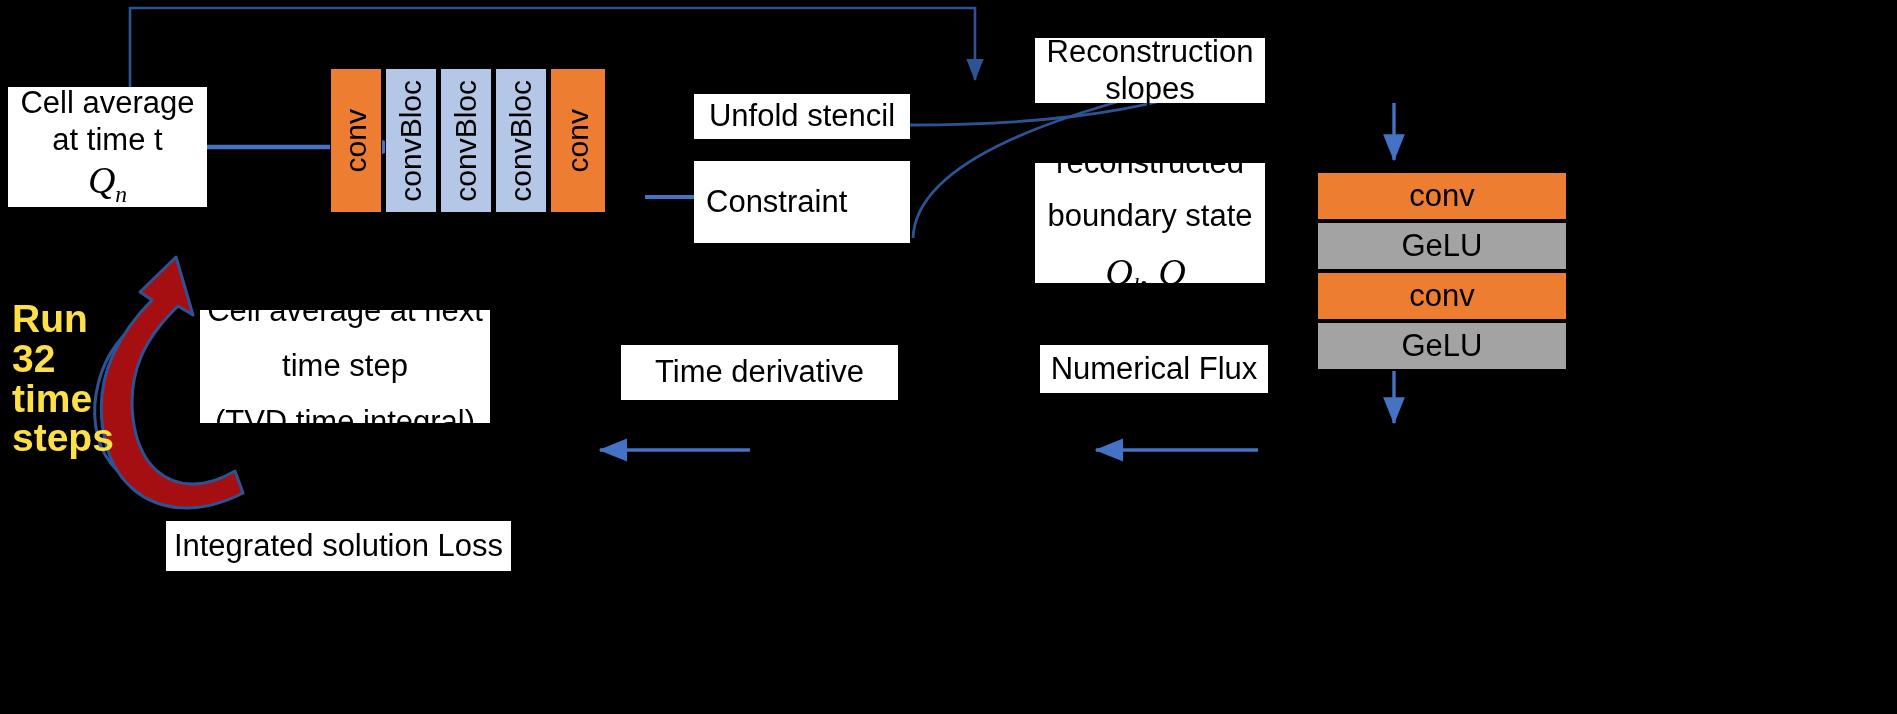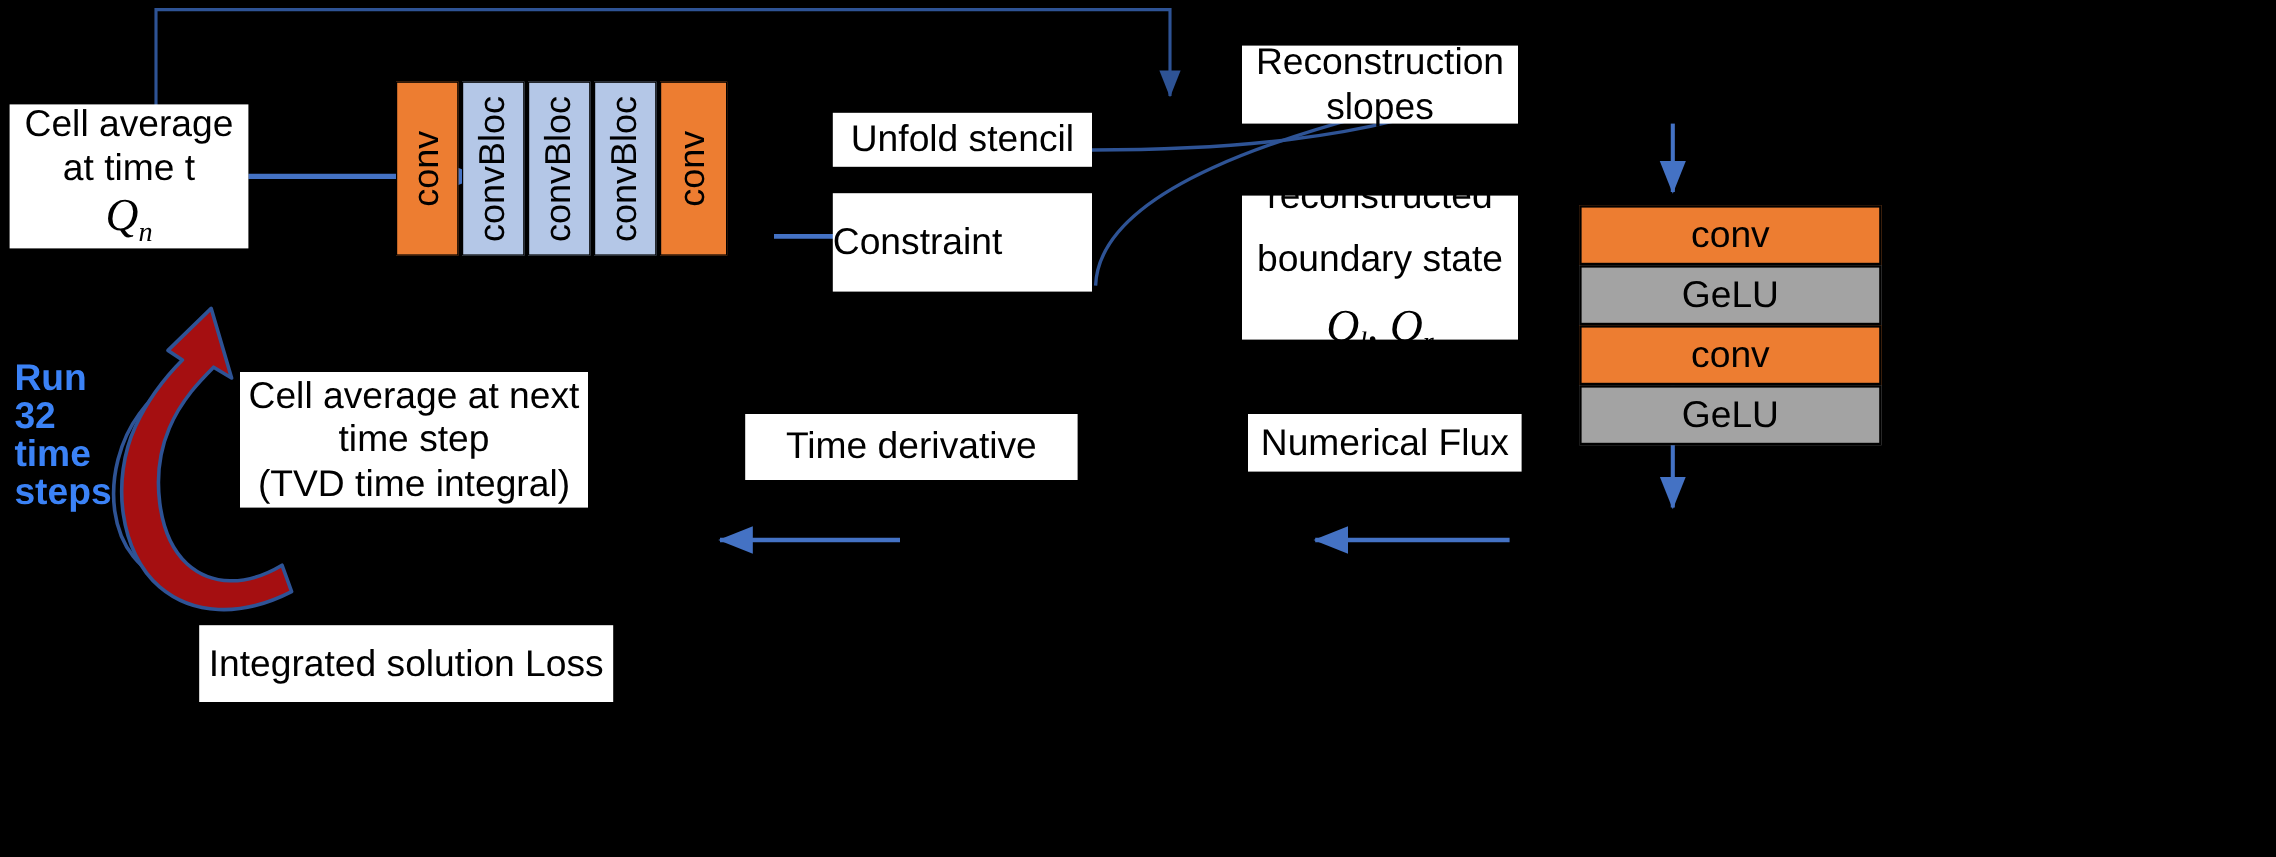--- a/index.html
+++ b/index.html
@@ -79,23 +79,23 @@
     width: 1897px;
     height: 714px;
     pointer-events: none;
   }
   
   #loop-label {
     position: absolute;
     left: 12px;
     top: 299px;
     width: 98px;
-    color: #3b82f6;
+    color: #fde047;
     font-weight: bold;
-    font-size: 31px;
+    font-size: 39px;
     line-height: 1.02;
     font-family: "Liberation Sans", sans-serif;
     text-align: left;
   }
   .alpha-sym {
     font-family: "Liberation Serif", serif;
     font-style: italic;
     font-size: 33px;
   }
   .inline-row {
@@ -163,21 +163,21 @@
     <span>convBloc</span>
   </div>
   <div class="netblk orange" style="left:550px; top:68px; width:56px; height:145px;">
     <span>conv</span>
   </div>
 
   <div class="box" style="left:694px; top:94px; width:216px; height:45px;">
     <span class="ln">Unfold stencil</span>
   </div>
 
-  <div class="box" style="left:694px; top:161px; width:216px; height:82px; align-items:flex-start; ">
+  <div class="box" style="left:694px; top:161px; width:216px; height:82px; align-items:flex-start; padding-left:12px;">
     <span class="ln">Constraint</span>
   </div>
 
   <div class="box" style="left:1035px; top:38px; width:230px; height:65px;">
     <span class="ln">Reconstruction</span>
     <span class="ln">slopes</span>
   </div>
 
   <div class="box" style="left:1035px; top:163px; width:230px; height:120px;gap:16px;">
     <span class="ln">reconstructed</span>
@@ -186,27 +186,27 @@
   </div>
 
   <div class="box" style="left:1040px; top:345px; width:228px; height:48px;">
     <span class="ln">Numerical Flux</span>
   </div>
 
   <div class="box" style="left:621px; top:345px; width:277px; height:55px;">
     <span class="ln">Time derivative</span>
   </div>
 
-  <div class="box" style="left:200px; top:310px; width:290px; height:113px;">
+  <div class="box" style="left:200px; top:310px; width:290px; height:113px;gap:19px;">
     <span class="ln">Cell average at next</span>
     <span class="ln">time step</span>
     <span class="ln">(TVD time integral)</span>
   </div>
 
-  <div class="box" style="left:166px; top:521px; width:345px; height:64px;">
+  <div class="box" style="left:166px; top:521px; width:345px; height:50px;">
     <span class="ln">Integrated solution Loss</span>
   </div>
 
   <div id="loop-label">
     <div>Run</div>
     <div>32</div>
     <div>time</div>
     <div>steps</div>
   </div>
 

